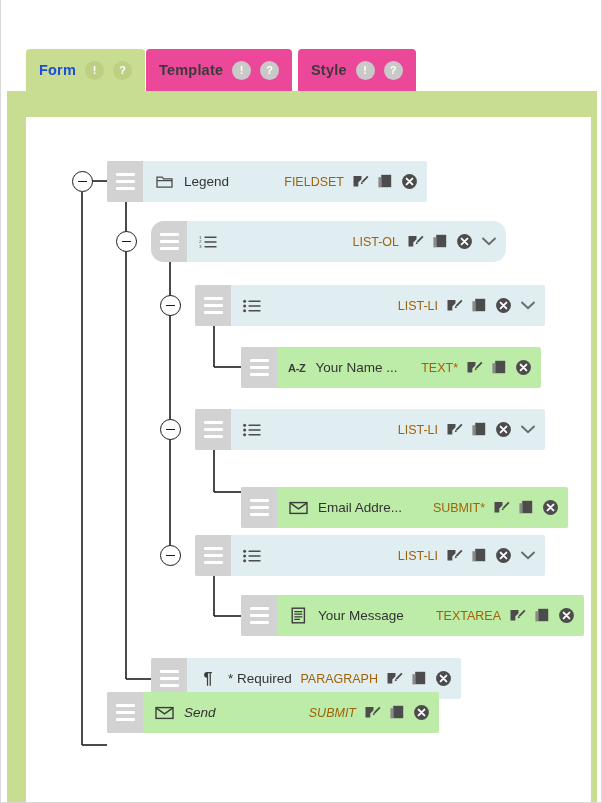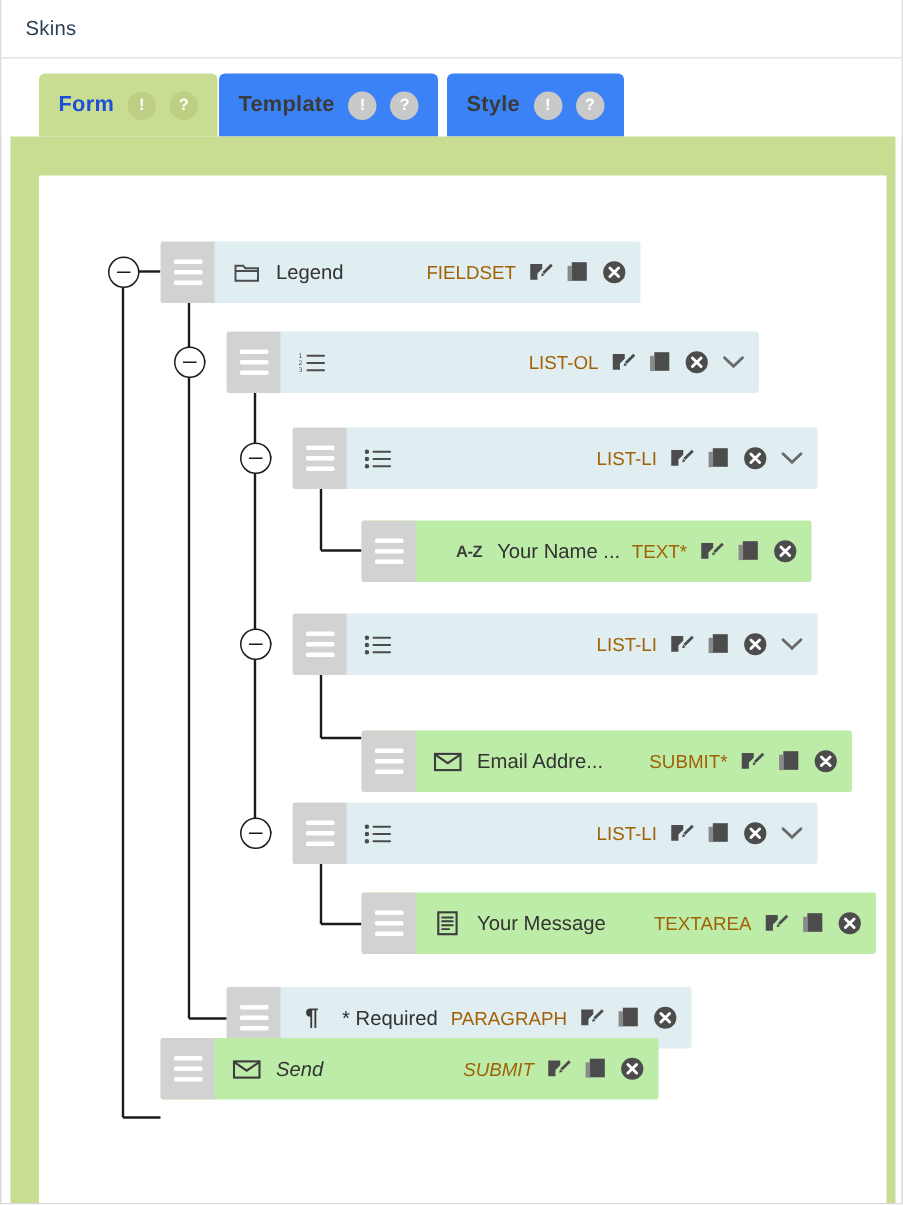--- a/index.html
+++ b/index.html
@@ -46,21 +46,21 @@
     padding: 0 13px;
     border-radius: 4px 4px 0 0;
     cursor: pointer;
     user-select: none;
   }
   .tab .tab-label {
     font-size: 14.5px; font-weight: bold; letter-spacing: .2px;
   }
   .tab.active { background: #c9dd92; left: 25px; }
   .tab.active .tab-label { color: #1d4ed8; }
-  .tab.idle { background: #3b82f6; }
+  .tab.idle { background: #ec4899; }
   .tab.idle .tab-label { color: #3a3a3a; }
   #tab-template { left: 145px; }
   #tab-style { left: 297px; justify-content: flex-end; }
 
   .badge {
     width: 19px; height: 19px; border-radius: 50%;
     display: inline-flex; align-items: center; justify-content: center;
     font-size: 11px; font-weight: bold; color: #ffffff;
     margin-left: 9px; cursor: pointer;
   }
@@ -153,23 +153,20 @@
     cursor: pointer;
     z-index: 3;
   }
   .toggle i { display: block; width: 9px; height: 1.8px; background: #1c1c1c; }
 </style>
 </head>
 <body>
 
 <div id="page">
 
-  <div id="titlebar">
-    <div class="title">Skins</div>
-  </div>
 
   <div id="tabstrip">
 
     <div class="tab active" id="tab-form">
       <span class="tab-label">Form</span>
       <span class="badge">!</span>
       <span class="badge">?</span>
     </div>
 
     <div class="tab idle" id="tab-template">
@@ -271,21 +268,21 @@
               <span class="act">
                 <svg width="17" height="17" viewBox="0 0 17 17">
                     <circle cx="8.5" cy="8.5" r="7.4" fill="#4c4c4c"></circle>
                     <path d="M5.6 5.6l5.8 5.8M11.4 5.6l-5.8 5.8" stroke="#ffffff" stroke-width="1.9" stroke-linecap="round"></path>
                   </svg>
               </span>
             </span>
           </div>
         </div>
 
-        <div class="node blue" style="left:125px; top:104px; width:355px;">
+        <div class="node blue" style="left:125px; top:104px; width:355px;border-radius:13px;">
           <div class="grip">
               <i></i>
               <i></i>
               <i></i>
             </div>
           <div class="body">
             <span class="ico">
               <svg width="18" height="15" viewBox="0 0 18 15">
                   <text x="0" y="4.6" font-size="4.2" fill="#4c4c4c" font-family="DejaVu Sans">1</text>
                   <text x="0" y="9.4" font-size="4.2" fill="#4c4c4c" font-family="DejaVu Sans">2</text>
@@ -373,21 +370,21 @@
               </span>
               <span class="act">
                 <svg width="16" height="11" viewBox="0 0 16 11">
                     <path d="M2 2.5L8 8.2 14 2.5" fill="none" stroke="#6a6a6a" stroke-width="1.9" stroke-linecap="round"></path>
                   </svg>
               </span>
             </span>
           </div>
         </div>
 
-        <div class="node green" style="left:215px; top:230px; width:300px;gap:16px;">
+        <div class="node green" style="left:215px; top:230px; width:300px;">
           <div class="grip">
               <i></i>
               <i></i>
               <i></i>
             </div>
           <div class="body">
             <span class="ico az">A-Z</span>
             <span class="name">Your Name ...</span>
             <span class="type">TEXT*</span>
             <span class="acts">

